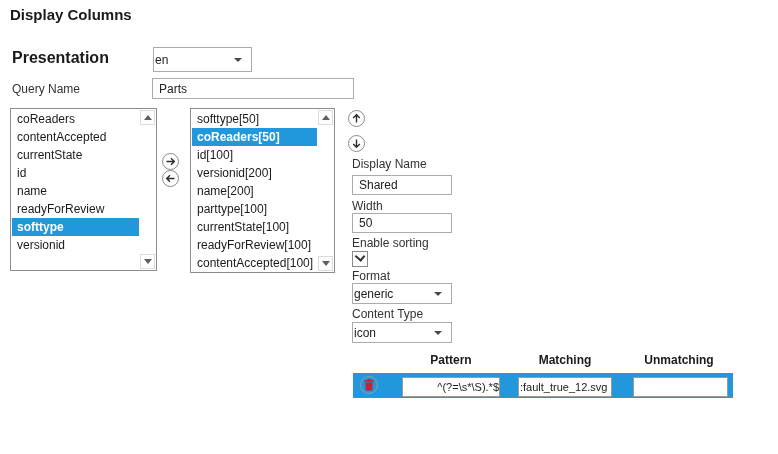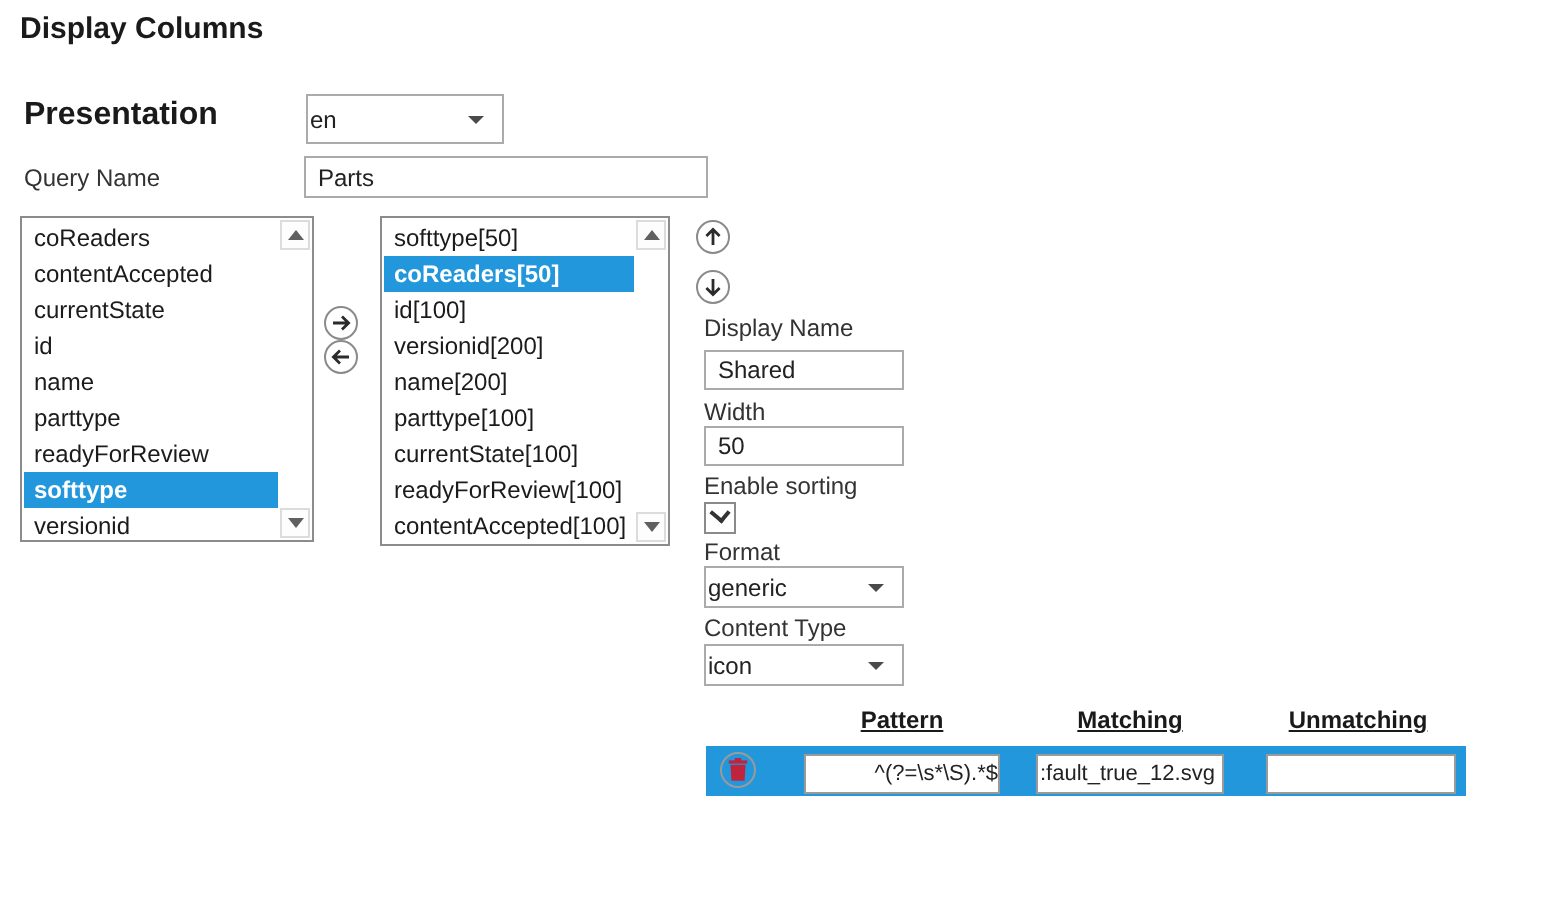--- a/index.html
+++ b/index.html
@@ -59,21 +59,21 @@
     position: absolute; left: 352px; top: 251px; width: 16px; height: 16px;
     border: 1px solid #8a8a8a; background: #fff;
   }
   .checkbox .check {
     position: absolute; left: 3px; top: 1px; width: 8px; height: 7px;
     border-left: none; border-top: none;
     border-right: 2px solid #333; border-bottom: 2px solid #333;
     transform: rotate(40deg);
   }
 
-  .tbl-header { position: absolute; top: 353px; font-size: 12px; font-weight: bold; color: #1a1a1a; text-decoration: underline; }
+  .tbl-header { position: absolute; top: 353px; font-size: 12px; font-weight: bold; color: #1a1a1a; }
 
   .tbl-row { position: absolute; left: 353px; top: 373px; width: 380px; height: 25px; background: #2397dc; }
   .row-input {
     position: absolute; top: 4px; height: 20px; border: 1px solid #9a9a9a; background: #fff;
     font-family: "Liberation Sans", sans-serif; font-size: 11px; color: #222; outline: none;
   }
   .delete-btn {
     position: absolute; left: 7px; top: 3px; width: 18px; height: 18px; border-radius: 50%;
     border: 1px solid #9a9a9a; background: transparent;
     display: flex; align-items: center; justify-content: center; cursor: default;
@@ -95,21 +95,20 @@
   <div class="abs field-label" style="left:12px; top:82px;">Query Name</div>
   <input class="textbox" style="left: 152px; top: 78px; width: 202px; height: 21px;" value="Parts">
 
   <div class="listbox" style="left:10px; top:108px; width:147px; height:163px;">
     <div class="lb-items">
       <div class="lb-item">coReaders</div>
       <div class="lb-item">contentAccepted</div>
       <div class="lb-item">currentState</div>
       <div class="lb-item">id</div>
       <div class="lb-item">name</div>
-      <div class="lb-item">parttype</div>
       <div class="lb-item">readyForReview</div>
       <div class="lb-item selected">softtype</div>
       <div class="lb-item">versionid</div>
     </div>
     <div class="vscroll">
       <div class="sb-btn up">
           <span class="tri-up"></span>
         </div>
       <div class="sb-btn down">
           <span class="tri-down"></span>

